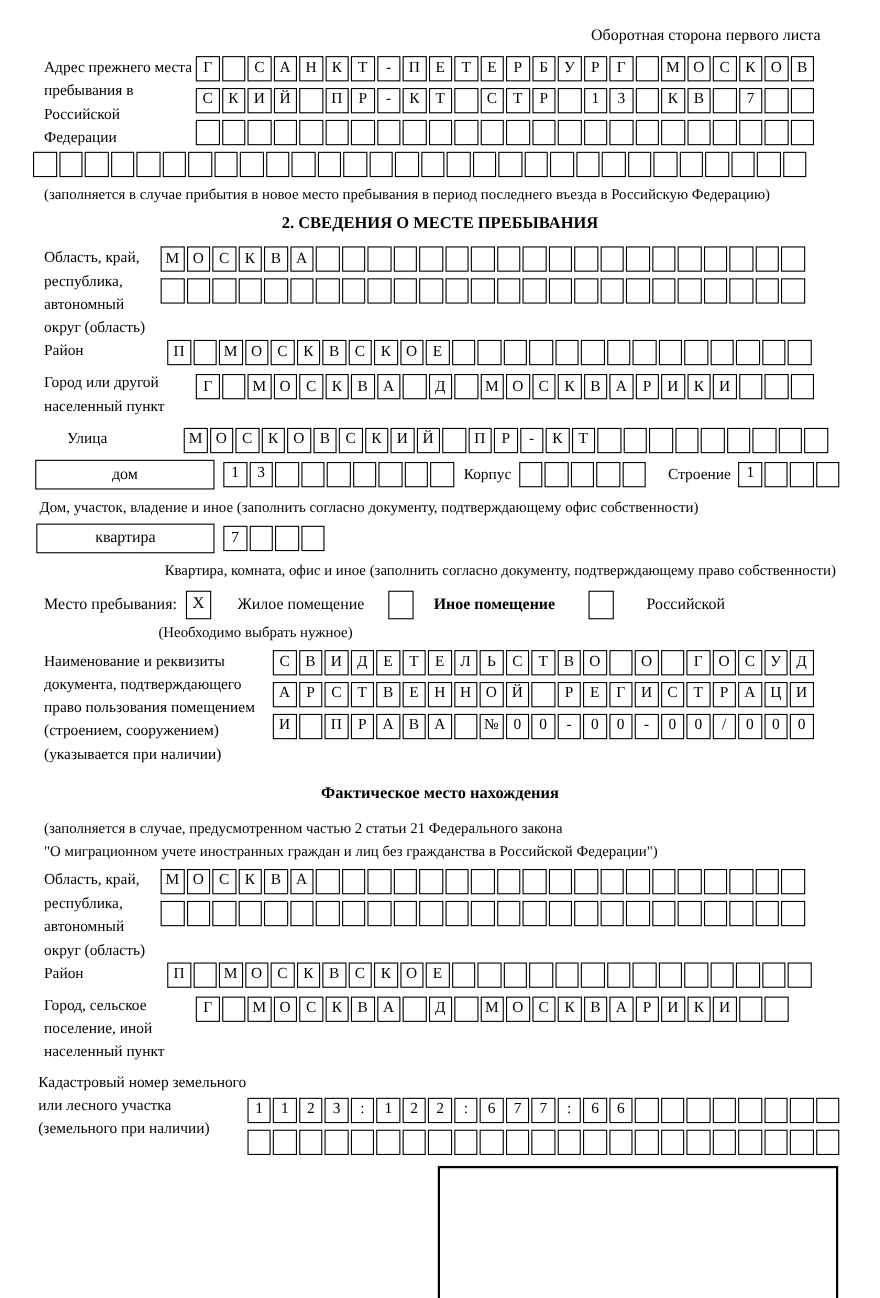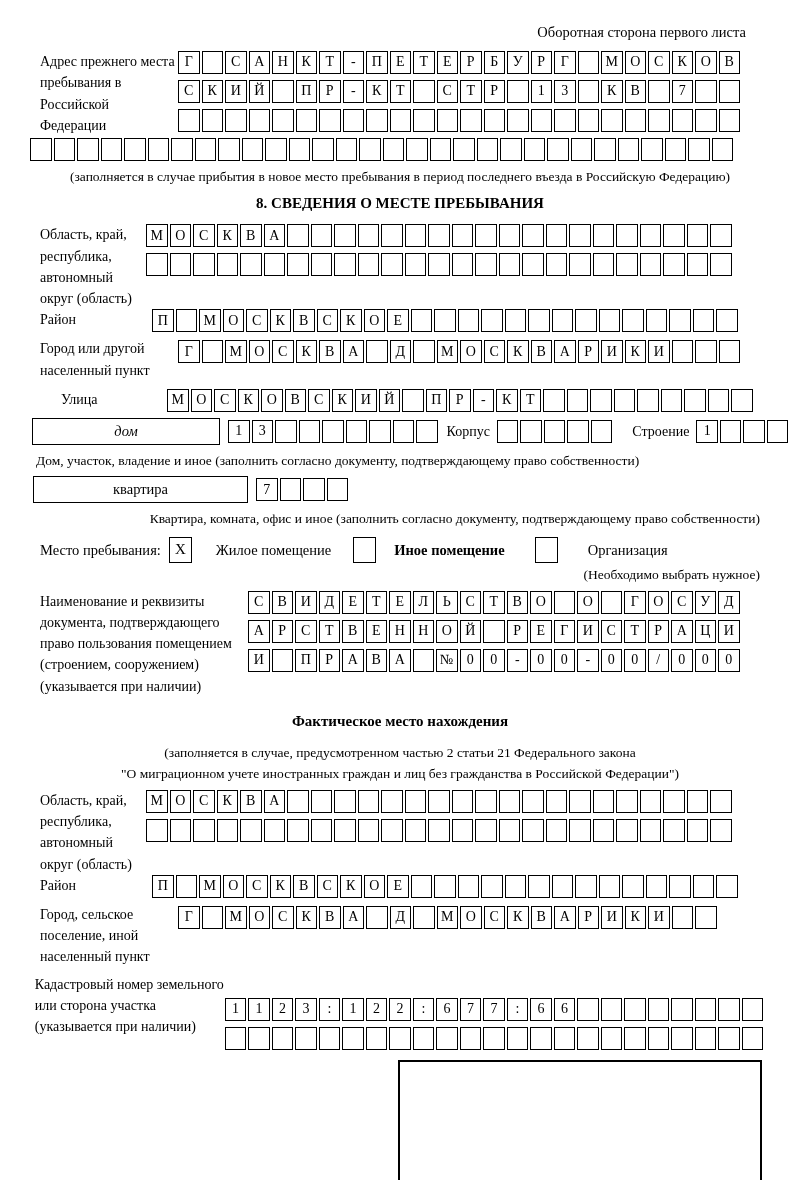--- a/index.html
+++ b/index.html
@@ -14,21 +14,21 @@
   .block{display:flex;align-items:flex-start;justify-content:center;}
   .lbl{flex:0 0 auto;font-size:14px;line-height:1.52;}
   .rows{flex:1 1 auto;}
   .crow{display:flex;margin-bottom:6px;}
   .cell{
     width:21.5px;height:23px;box-sizing:border-box;flex:0 0 auto;
     border:1.6px solid #000;margin-right:2px;
     display:flex;align-items:center;justify-content:center;
     font-size:14px;
   }
-  .note{font-size:13.5px;text-align:center;margin:2px 0 6px 0;}
+  .note{font-size:13.5px;margin:2px 0 6px 0;}
   .h2{font-weight:bold;text-align:center;font-size:15px;margin:6px 0 10px 0;}
   .widebox{
     box-sizing:border-box;border:1.6px solid #000;height:27px;
     display:flex;align-items:center;justify-content:center;
     font-size:14.5px;flex:0 0 auto;
   }
   .inlinelbl{font-size:14px;padding:2px 7px 0 7px;white-space:nowrap;}
   .cbox{
     width:23px;height:26px;box-sizing:border-box;border:1.6px solid #000;
     display:inline-flex;align-items:center;justify-content:center;
@@ -156,21 +156,21 @@
     <div class="cell"></div>
     <div class="cell"></div>
     <div class="cell"></div>
     <div class="cell"></div>
     <div class="cell"></div>
     <div class="cell"></div>
     <div class="cell"></div>
   </div>
 <div class="note">(заполняется в случае прибытия в новое место пребывания в период последнего въезда в Российскую Федерацию)</div>
 
-<div class="h2">8. СВЕДЕНИЯ О МЕСТЕ ПРЕБЫВАНИЯ</div>
+<div class="h2">2. СВЕДЕНИЯ О МЕСТЕ ПРЕБЫВАНИЯ</div>
 
 <div class="block">
   <div class="lbl" style="width:106px;">Область, край, республика, автономный округ (область)</div>
   <div class="rows">
     <div class="crow">
         <div class="cell">М</div>
         <div class="cell">О</div>
         <div class="cell">С</div>
         <div class="cell">К</div>
         <div class="cell">В</div>
@@ -317,21 +317,21 @@
         <div class="cell"></div>
         <div class="cell"></div>
         <div class="cell"></div>
         <div class="cell"></div>
         <div class="cell"></div>
       </div>
   </div>
 </div>
 
 <div class="crow" style="margin-left:-8px;align-items:center;">
-  <div class="widebox" style="width:188px;font-style:italic;">дом</div>
+  <div class="widebox" style="width:163px;">дом</div>
   <div style="width:8px;flex:0 0 auto;"></div>
   <div class="crow" style="margin-bottom:0;">
       <div class="cell">1</div>
       <div class="cell">3</div>
       <div class="cell"></div>
       <div class="cell"></div>
       <div class="cell"></div>
       <div class="cell"></div>
       <div class="cell"></div>
       <div class="cell"></div>
@@ -346,44 +346,44 @@
       <div class="cell"></div>
     </div>
   <div class="inlinelbl" style="padding-left:18px;">Строение</div>
   <div class="crow" style="margin-bottom:0;">
       <div class="cell">1</div>
       <div class="cell"></div>
       <div class="cell"></div>
       <div class="cell"></div>
     </div>
 </div>
-<div class="note" style="text-align:left;margin-left:-4px;">Дом, участок, владение и иное (заполнить согласно документу, подтверждающему право собственности)</div>
+<div class="note" style="text-align:left;margin-left:-4px;">Дом, участок, владение и иное (заполнить согласно документу, подтверждающему офис собственности)</div>
 
 <div class="crow" style="margin-left:-7px;align-items:center;margin-top:4px;">
-  <div class="widebox" style="width:215px;">квартира</div>
+  <div class="widebox" style="width:162px;">квартира</div>
   <div style="width:8px;flex:0 0 auto;"></div>
   <div class="crow" style="margin-bottom:0;">
       <div class="cell">7</div>
       <div class="cell"></div>
       <div class="cell"></div>
       <div class="cell"></div>
     </div>
 </div>
 <div class="note" style="text-align:right;margin-left:-4px;">Квартира, комната, офис и иное (заполнить согласно документу, подтверждающему право собственности)</div>
 
 <div class="stayrow">
   <span>Место пребывания:</span>
   <span class="cbox" style="margin-left:8px;">X</span>
   <span style="margin-left:24px;">Жилое помещение</span>
   <span class="cbox" style="margin-left:22px;"></span>
   <span style="margin-left:18px;font-weight:bold;">Иное помещение</span>
   <span class="cbox" style="margin-left:30px;"></span>
-  <span style="margin-left:30px;">Организация</span>
-</div>
-<div class="note" style="text-align:right;margin-left:104px;">(Необходимо выбрать нужное)</div>
+  <span style="margin-left:30px;">Российской</span>
+</div>
+<div class="note" style="text-align:left;margin-left:104px;">(Необходимо выбрать нужное)</div>
 
 <div class="block mt4">
   <div class="lbl" style="width:208px;">Наименование и реквизиты документа, подтверждающего право пользования помещением (строением, сооружением) (указывается при наличии)</div>
   <div class="rows">
     <div class="crow">
         <div class="cell">С</div>
         <div class="cell">В</div>
         <div class="cell">И</div>
         <div class="cell">Д</div>
         <div class="cell">Е</div>
@@ -575,21 +575,21 @@
         <div class="cell">И</div>
         <div class="cell">К</div>
         <div class="cell">И</div>
         <div class="cell"></div>
         <div class="cell"></div>
       </div>
   </div>
 </div>
 
 <div class="block" style="margin-top:6px;">
-  <div class="lbl" style="width:190px;">Кадастровый номер земельного или сторона участка (указывается при наличии)</div>
+  <div class="lbl" style="width:190px;">Кадастровый номер земельного или лесного участка (земельного при наличии)</div>
   <div class="rows" style="padding-top:24px;">
     <div class="crow">
         <div class="cell">1</div>
         <div class="cell">1</div>
         <div class="cell">2</div>
         <div class="cell">3</div>
         <div class="cell">:</div>
         <div class="cell">1</div>
         <div class="cell">2</div>
         <div class="cell">2</div>

